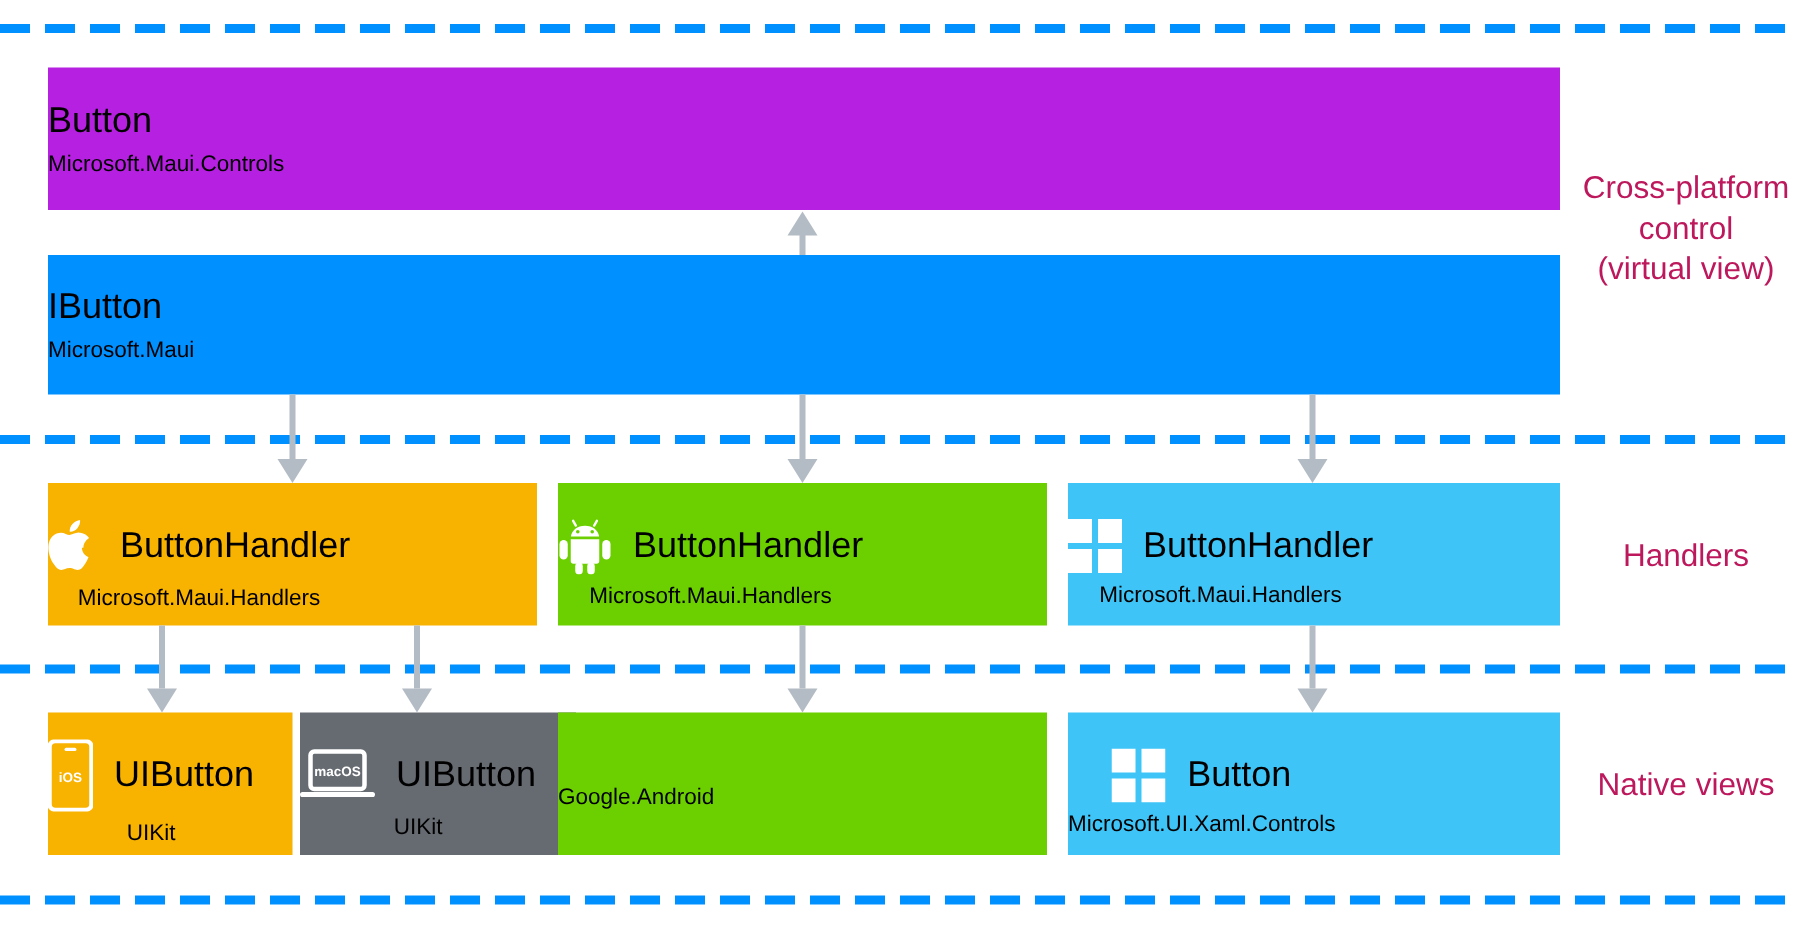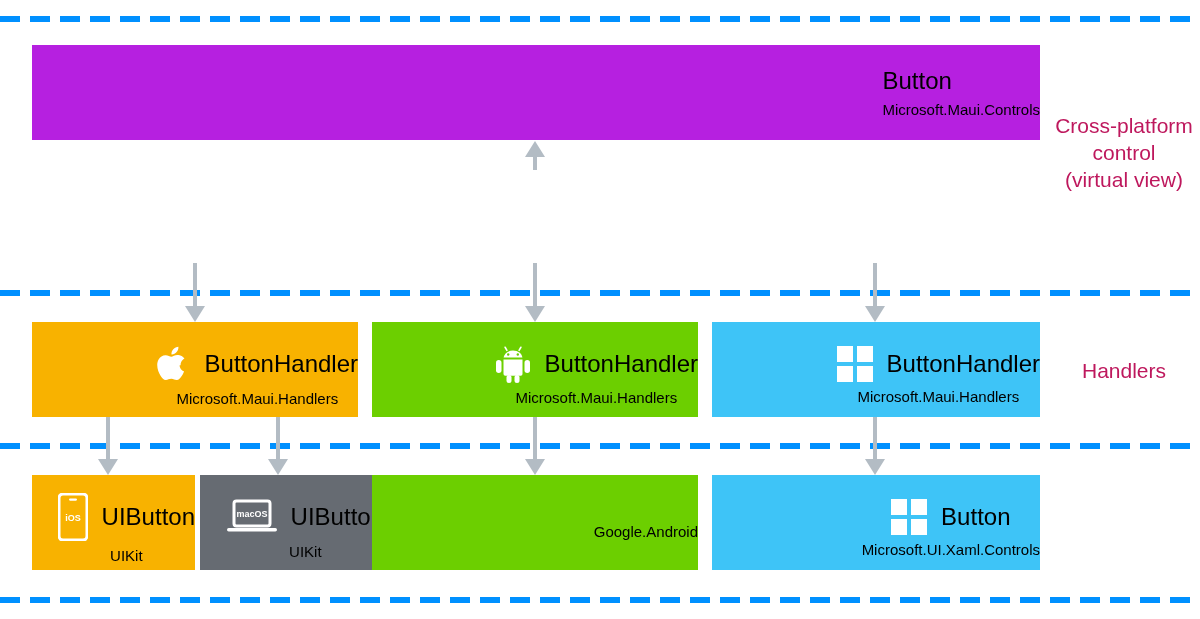--- a/index.html
+++ b/index.html
@@ -28,21 +28,21 @@
     background-size: 30px 6px;
     background-repeat: repeat-x;
   }
 
   
   .box {
     position: absolute;
     box-sizing: border-box;
     display: flex;
     flex-direction: column;
-    align-items: flex-end;
+    align-items: flex-start;
     justify-content: center;
     color: #000000;
   }
   .box .title {
     font-size: 24px;
     line-height: 28px;
     color: #000;
     white-space: nowrap;
   }
   .box .ns {
@@ -131,20 +131,26 @@
       <div class="title">Button</div>
       <div class="ns">Microsoft.Maui.Controls</div>
     </div>
   </div>
 
   <div class="arrow" style="left:535px; top:141px; height:29px;">
     <div class="shaft" style="top:12px; height:17px;"></div>
     <div class="head-up"></div>
   </div>
 
+  <div class="box" style="left:32px; top:170px; width:1008px; height:93px; background:#0090ff;">
+    <div class="stack">
+      <div class="title">IButton</div>
+      <div class="ns">Microsoft.Maui</div>
+    </div>
+  </div>
 
   <div class="arrow" style="left:195px; top:263px; height:59px;">
     <div class="shaft" style="top:0; height:43px;"></div>
     <div class="head-down" style="top:43px;"></div>
   </div>
   <div class="arrow" style="left:535px; top:263px; height:59px;">
     <div class="shaft" style="top:0; height:43px;"></div>
     <div class="head-down" style="top:43px;"></div>
   </div>
   <div class="arrow" style="left:875px; top:263px; height:59px;">
@@ -282,14 +288,15 @@
         <span class="title">Button</span>
       </div>
       <div class="ns">Microsoft.UI.Xaml.Controls</div>
     </div>
   </div>
 
   <div class="rowlabel" style="left:1048px; top:112px; width:152px;">Cross-platform
 control
 (virtual view)</div>
   <div class="rowlabel" style="left:1048px; top:357px; width:152px;">Handlers</div>
+  <div class="rowlabel" style="left:1048px; top:510px; width:152px;">Native views</div>
 
 </div>
 
 </body></html>

